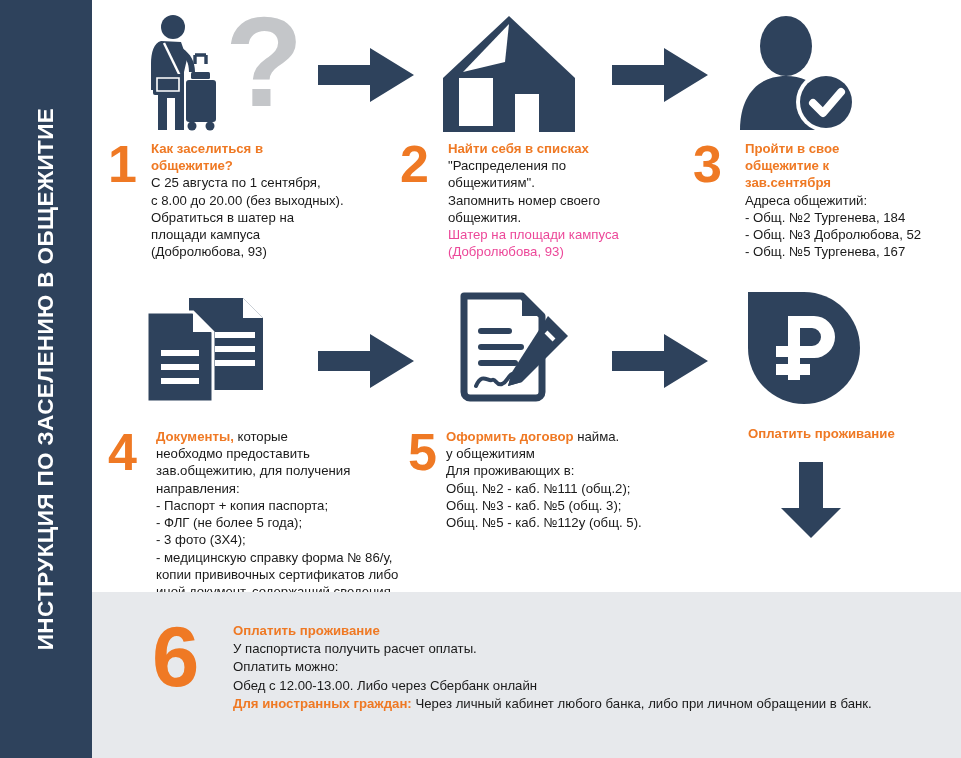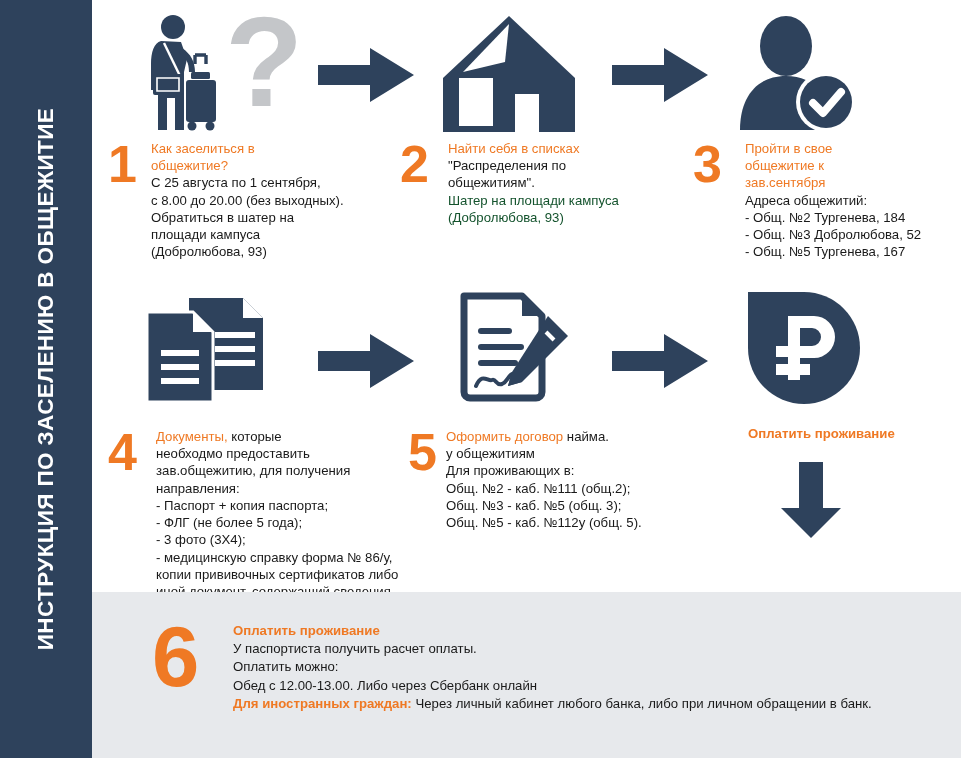--- a/index.html
+++ b/index.html
@@ -49,24 +49,24 @@
     line-height: 1;
   }
   .step-body {
     position: absolute;
     font-size: 13.2px;
     line-height: 1.305;
     color: #1a1a1a;
   }
   .step-body .hd {
     color: #ef7924;
-    font-weight: normal;
+    font-weight: bold;
   }
   .step-body .muted {
-    color: #14532d;
+    color: #ec4899;
   }
   .step-body .ln { display: block; white-space: nowrap; }
 
   
   .bottom-panel {
     position: absolute;
     left: 92px;
     top: 592px;
     width: 869px;
     height: 166px;
@@ -183,20 +183,22 @@
     <span class="ln">(Добролюбова, 93)</span>
   </div>
 </div>
 
 <div class="step" style="left:400px; top:136px; width:290px;">
   <div class="step-num" style="left:0; top:2px; font-size:52px;">2</div>
   <div class="step-body" style="left:48px; top:4px; width:240px;">
     <span class="ln hd">Найти себя в списках</span>
     <span class="ln">"Распределения по</span>
     <span class="ln">общежитиям".</span>
+    <span class="ln">Запомнить номер своего</span>
+    <span class="ln">общежития.</span>
     <span class="ln muted">Шатер на площади кампуса</span>
     <span class="ln muted">(Добролюбова, 93)</span>
   </div>
 </div>
 
 <div class="step" style="left:693px; top:136px; width:270px;">
   <div class="step-num" style="left:0; top:2px; font-size:52px;">3</div>
   <div class="step-body" style="left:52px; top:4px; width:215px;">
     <span class="ln hd">Пройти в свое</span>
     <span class="ln hd">общежитие к</span>

